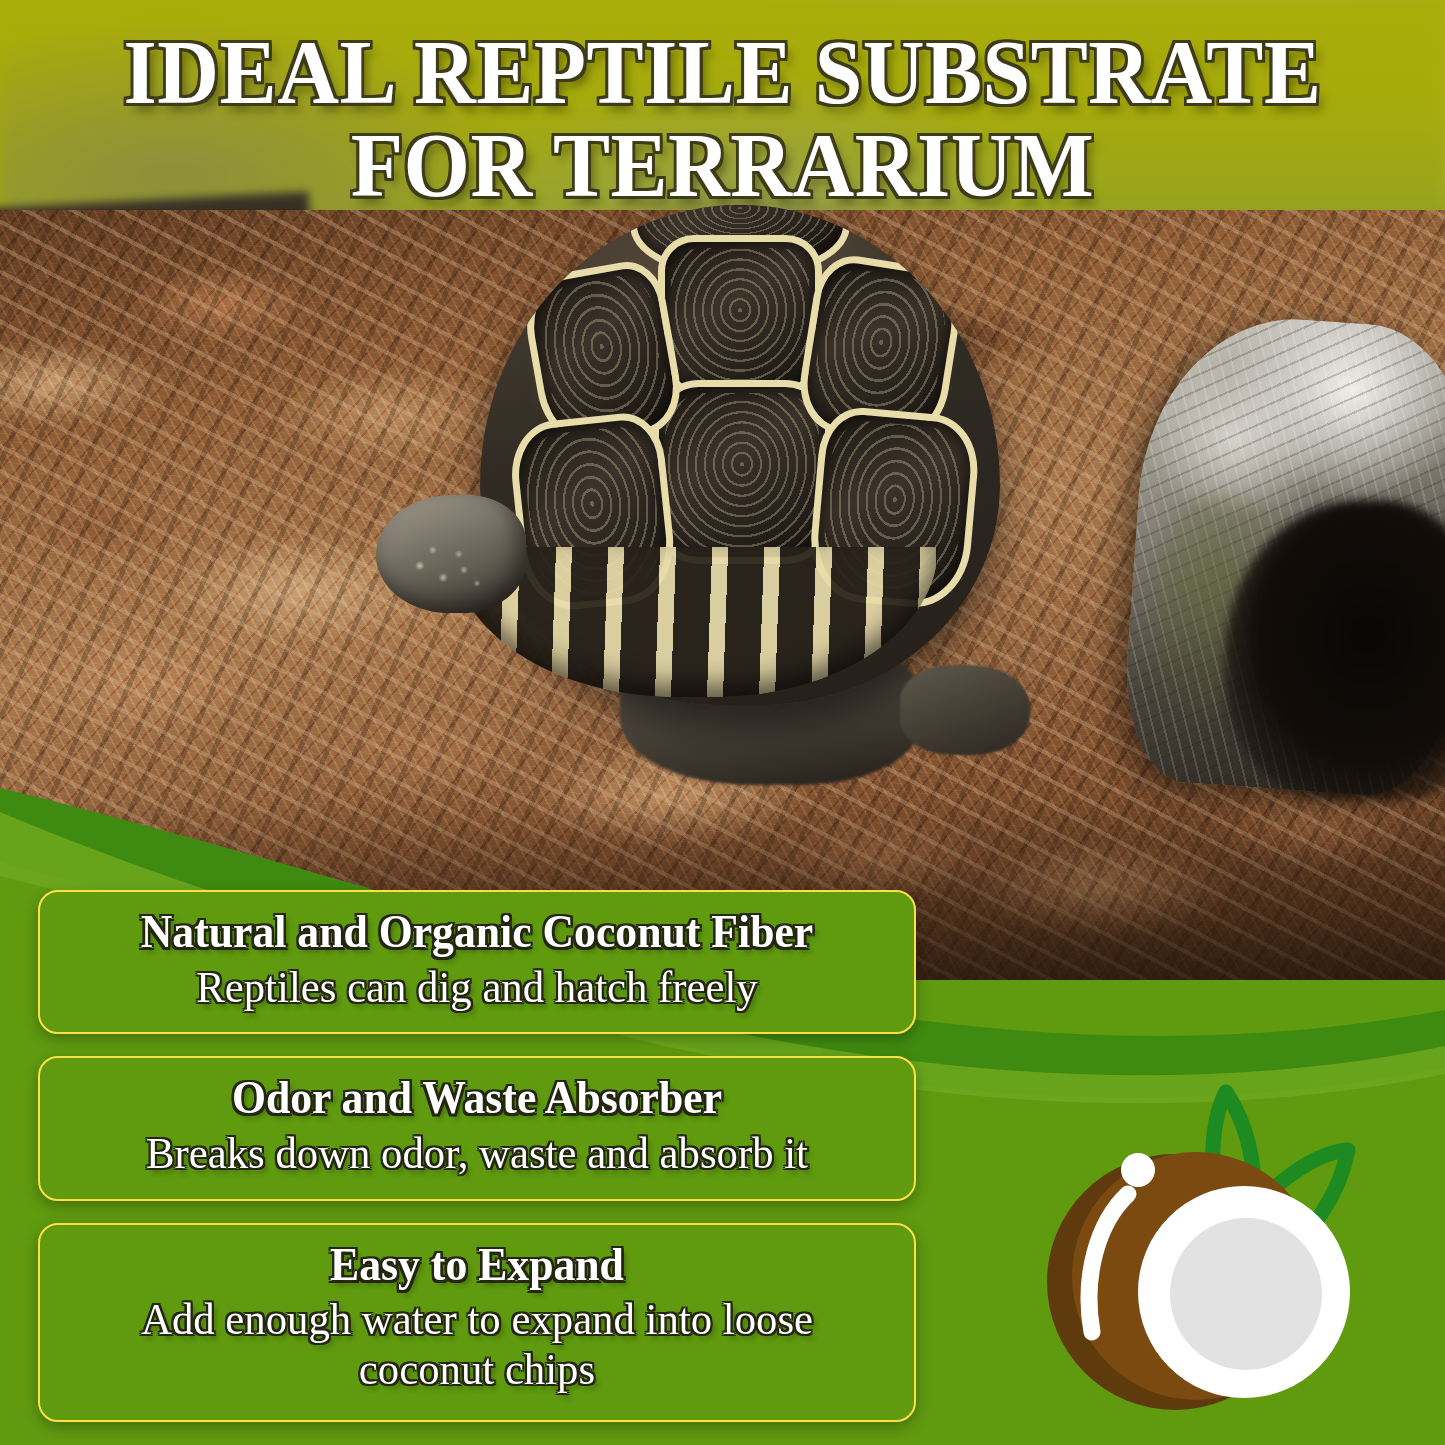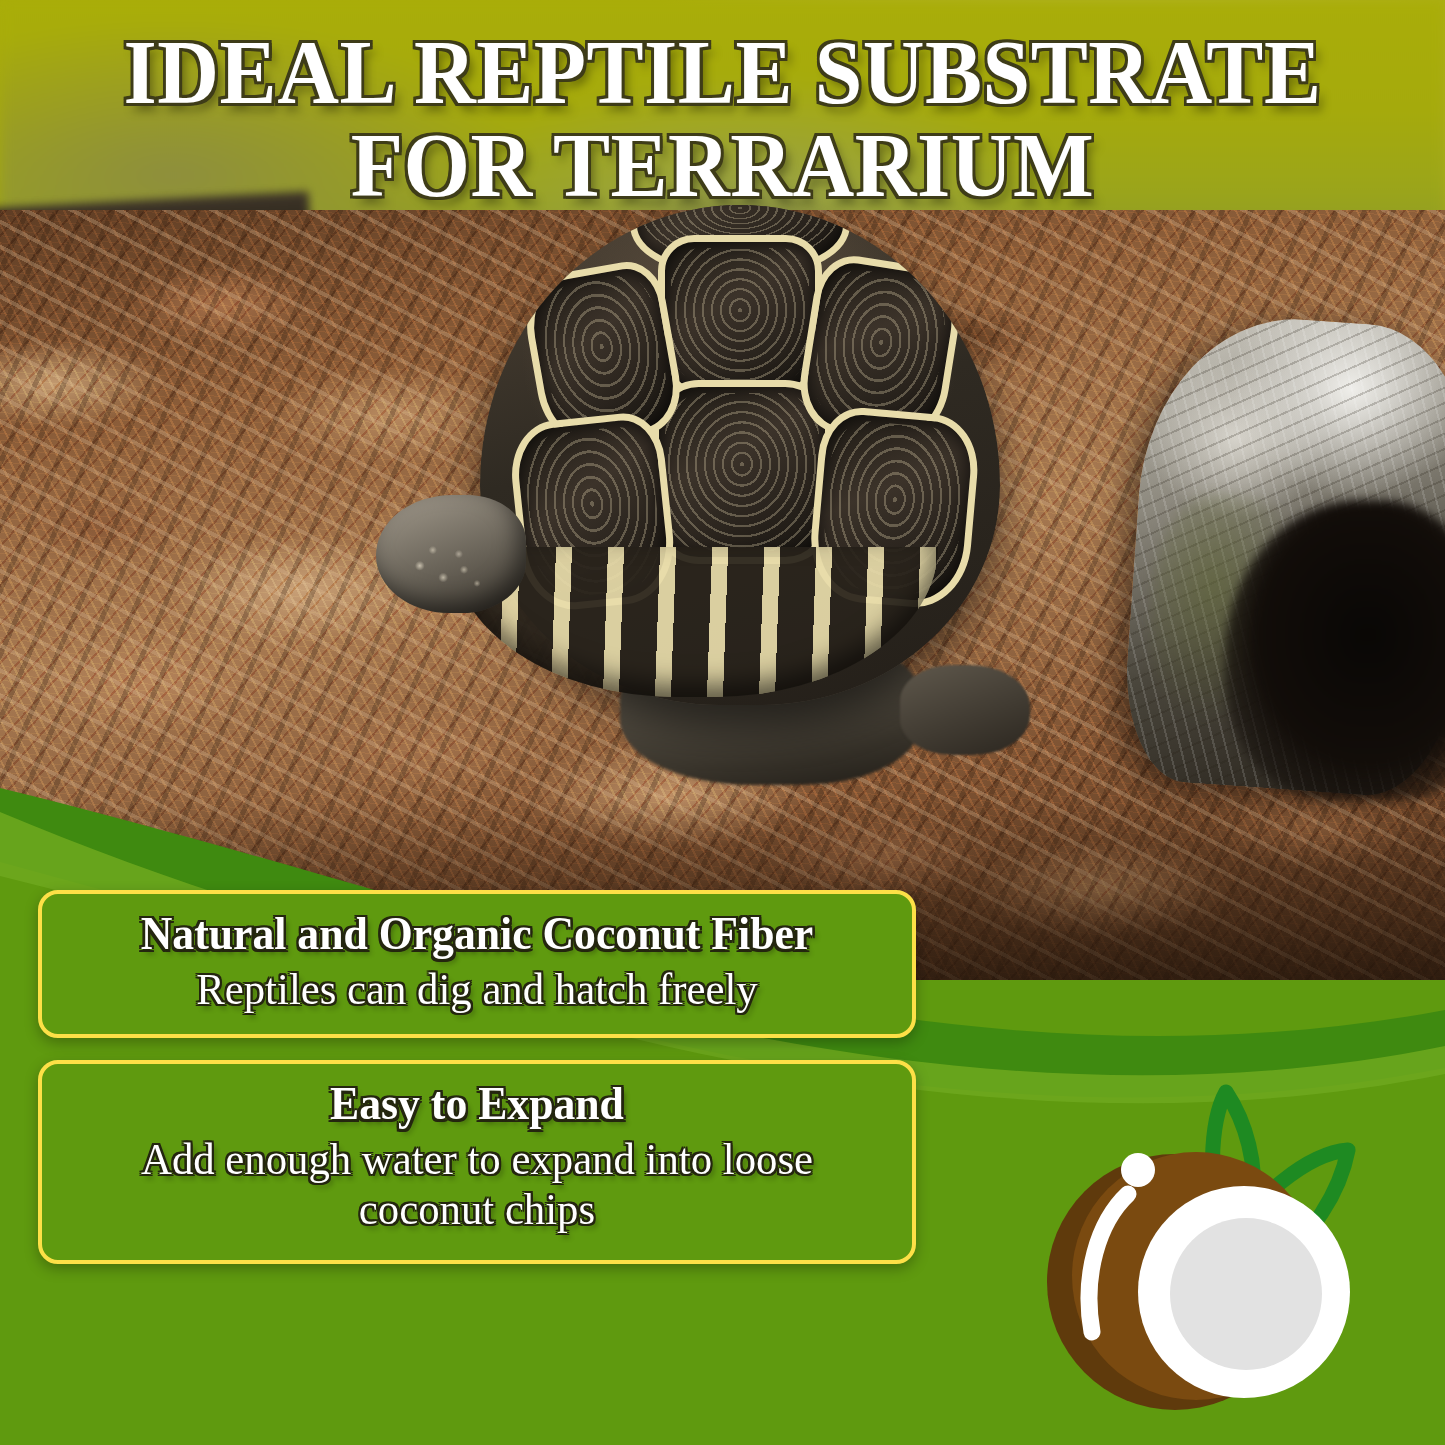--- a/index.html
+++ b/index.html
@@ -208,21 +208,21 @@
   .headline .l2{font-size:92px;margin-top:8px;}
 
   
   .features{
     position:absolute;left:38px;top:890px;width:878px;
     z-index:25;
   }
   .fbox{
     position:relative;
     background:#5f9a0f;
-    border:4px solid #fde047;
+    border:2px solid #fde047;
     border-radius:20px;
     box-shadow:0 5px 14px rgba(0,0,0,.28);
     padding:16px 22px 20px;
     text-align:center;
     margin-bottom:22px;
   }
   .fbox:last-child{margin-bottom:0;}
   .f-title{
     display:block;
     font-family:"Liberation Serif",serif;
@@ -337,20 +337,24 @@
     <span class="line l2">FOR TERRARIUM</span>
   </div>
 
   <div class="features">
 
     <div class="fbox box1">
       <span class="f-title">Natural and Organic Coconut Fiber</span>
       <span class="f-sub">Reptiles can dig and hatch freely</span>
     </div>
 
+    <div class="fbox box2">
+      <span class="f-title">Odor and Waste Absorber</span>
+      <span class="f-sub">Breaks down odor, waste and absorb it</span>
+    </div>
 
     <div class="fbox box3">
       <span class="f-title">Easy to Expand</span>
       <span class="f-sub">Add enough water to expand into loose coconut chips</span>
     </div>
 
   </div>
 
   <div class="coconut">
     <svg viewBox="0 0 400 360" xmlns="http://www.w3.org/2000/svg">

